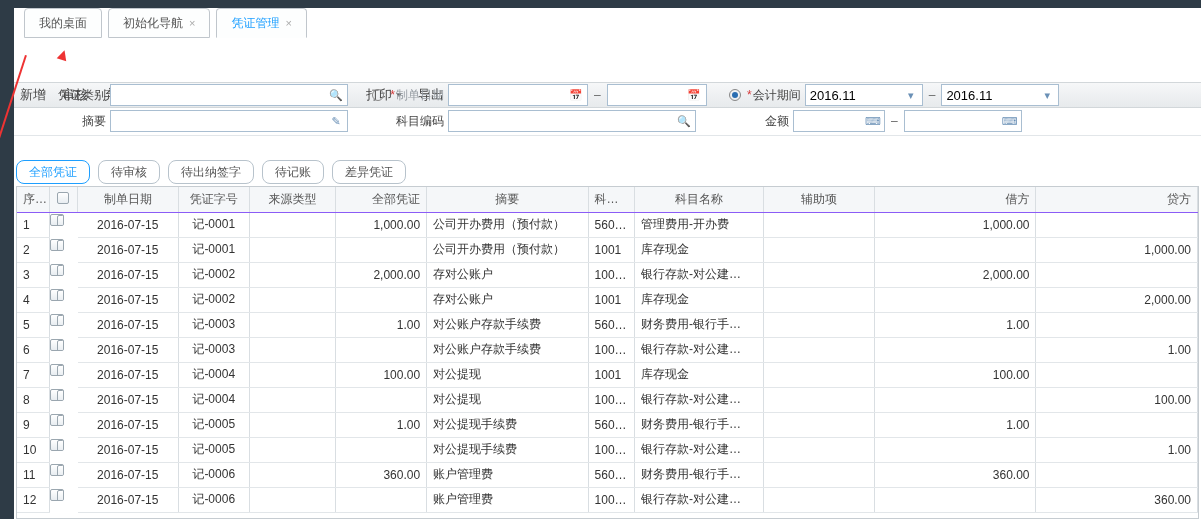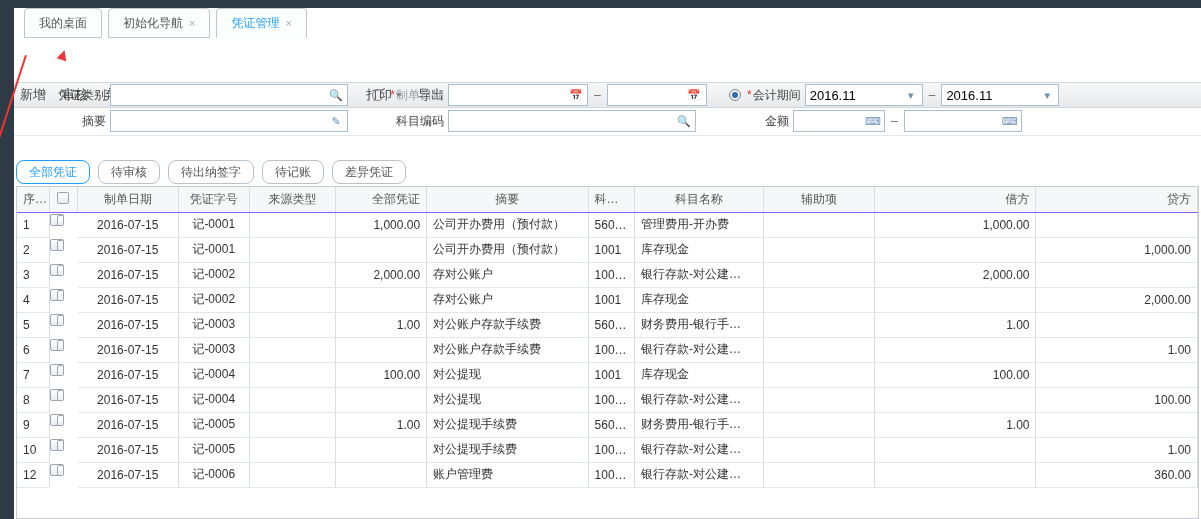--- a/index.html
+++ b/index.html
@@ -297,20 +297,34 @@
           <td class="col-src "></td>
           <td class="col-amt num"></td>
           <td class="col-summary ">对公提现手续费</td>
           <td class="col-sid ">100201</td>
           <td class="col-sname ">银行存款-对公建…</td>
           <td class="col-aux "></td>
           <td class="col-debit num"></td>
           <td class="col-credit num">1.00</td>
         </tr>
         <tr>
+          <td class="col-seq seq">11</td>
+          <td class="col-chk chk" style="text-align: center;"><span class="chk"></span></td>
+          <td class="col-date center ">2016-07-15</td>
+          <td class="col-vno center ">记-0006</td>
+          <td class="col-src "></td>
+          <td class="col-amt num">360.00</td>
+          <td class="col-summary ">账户管理费</td>
+          <td class="col-sid ">560303</td>
+          <td class="col-sname ">财务费用-银行手…</td>
+          <td class="col-aux "></td>
+          <td class="col-debit num">360.00</td>
+          <td class="col-credit num"></td>
+        </tr>
+        <tr>
           <td class="col-seq seq">12</td>
           <td class="col-chk chk" style="text-align: center;"><span class="chk"></span></td>
           <td class="col-date center ">2016-07-15</td>
           <td class="col-vno center ">记-0006</td>
           <td class="col-src "></td>
           <td class="col-amt num"></td>
           <td class="col-summary ">账户管理费</td>
           <td class="col-sid ">100201</td>
           <td class="col-sname ">银行存款-对公建…</td>
           <td class="col-aux "></td>

